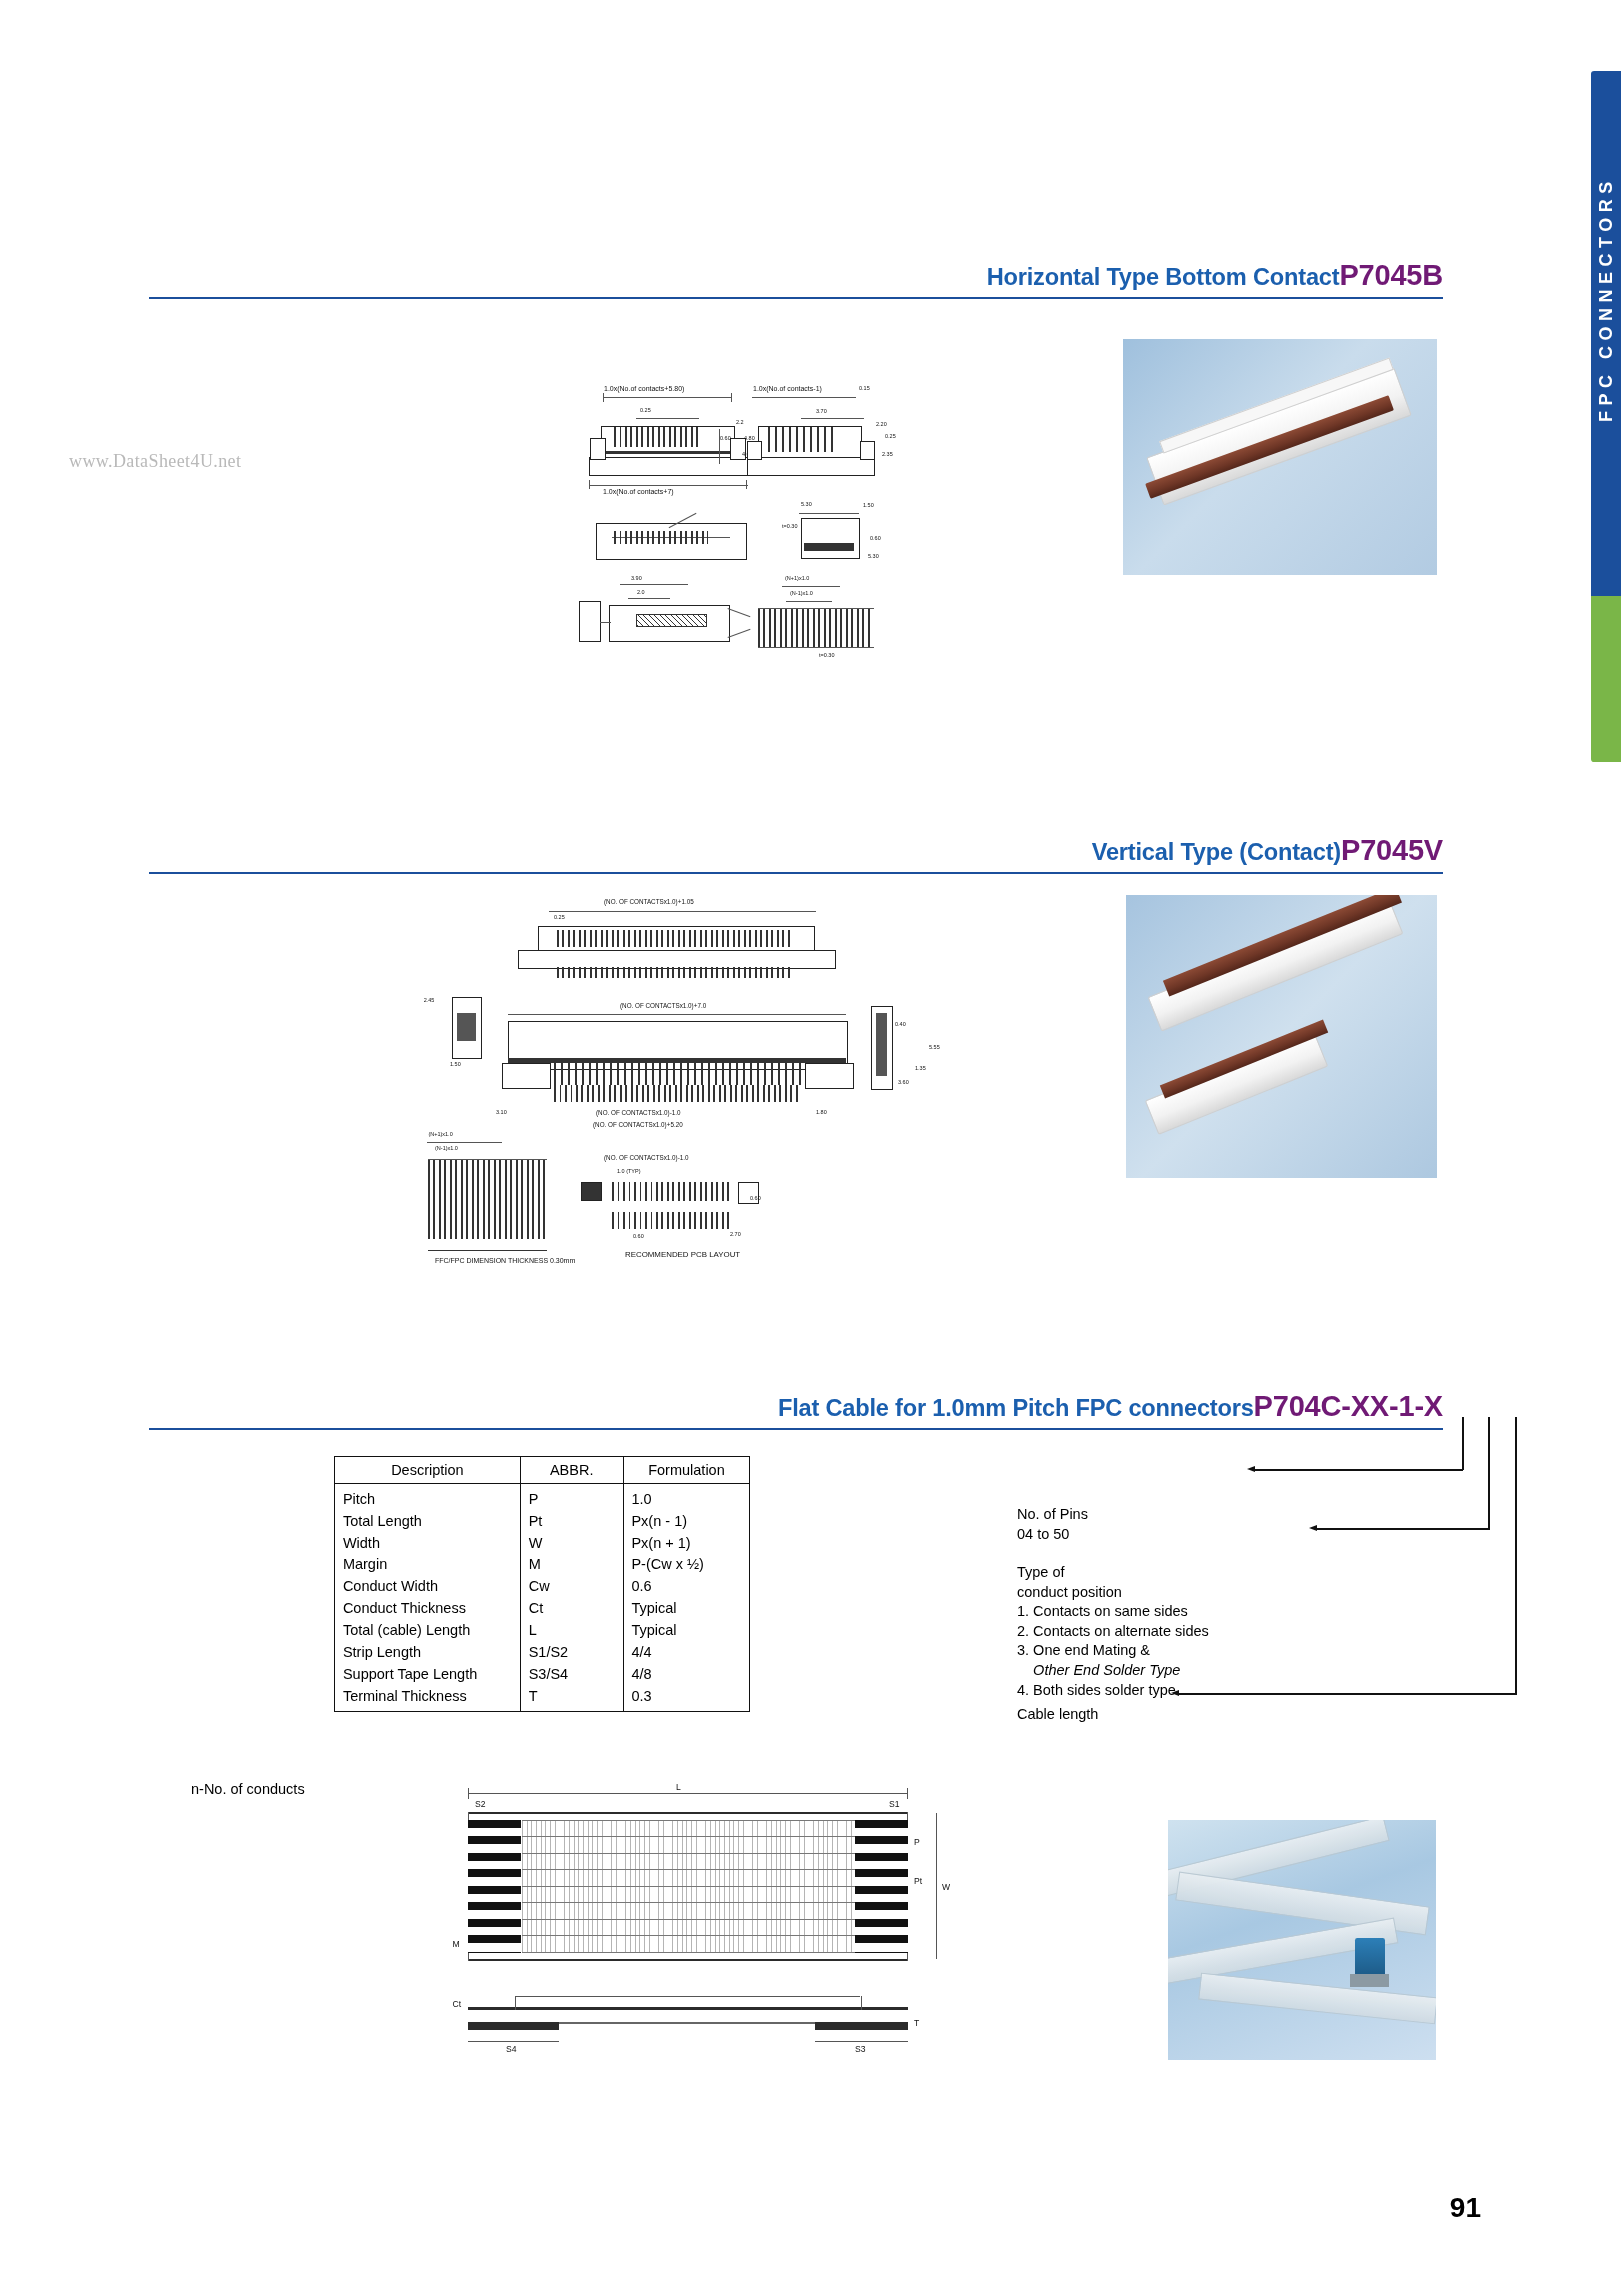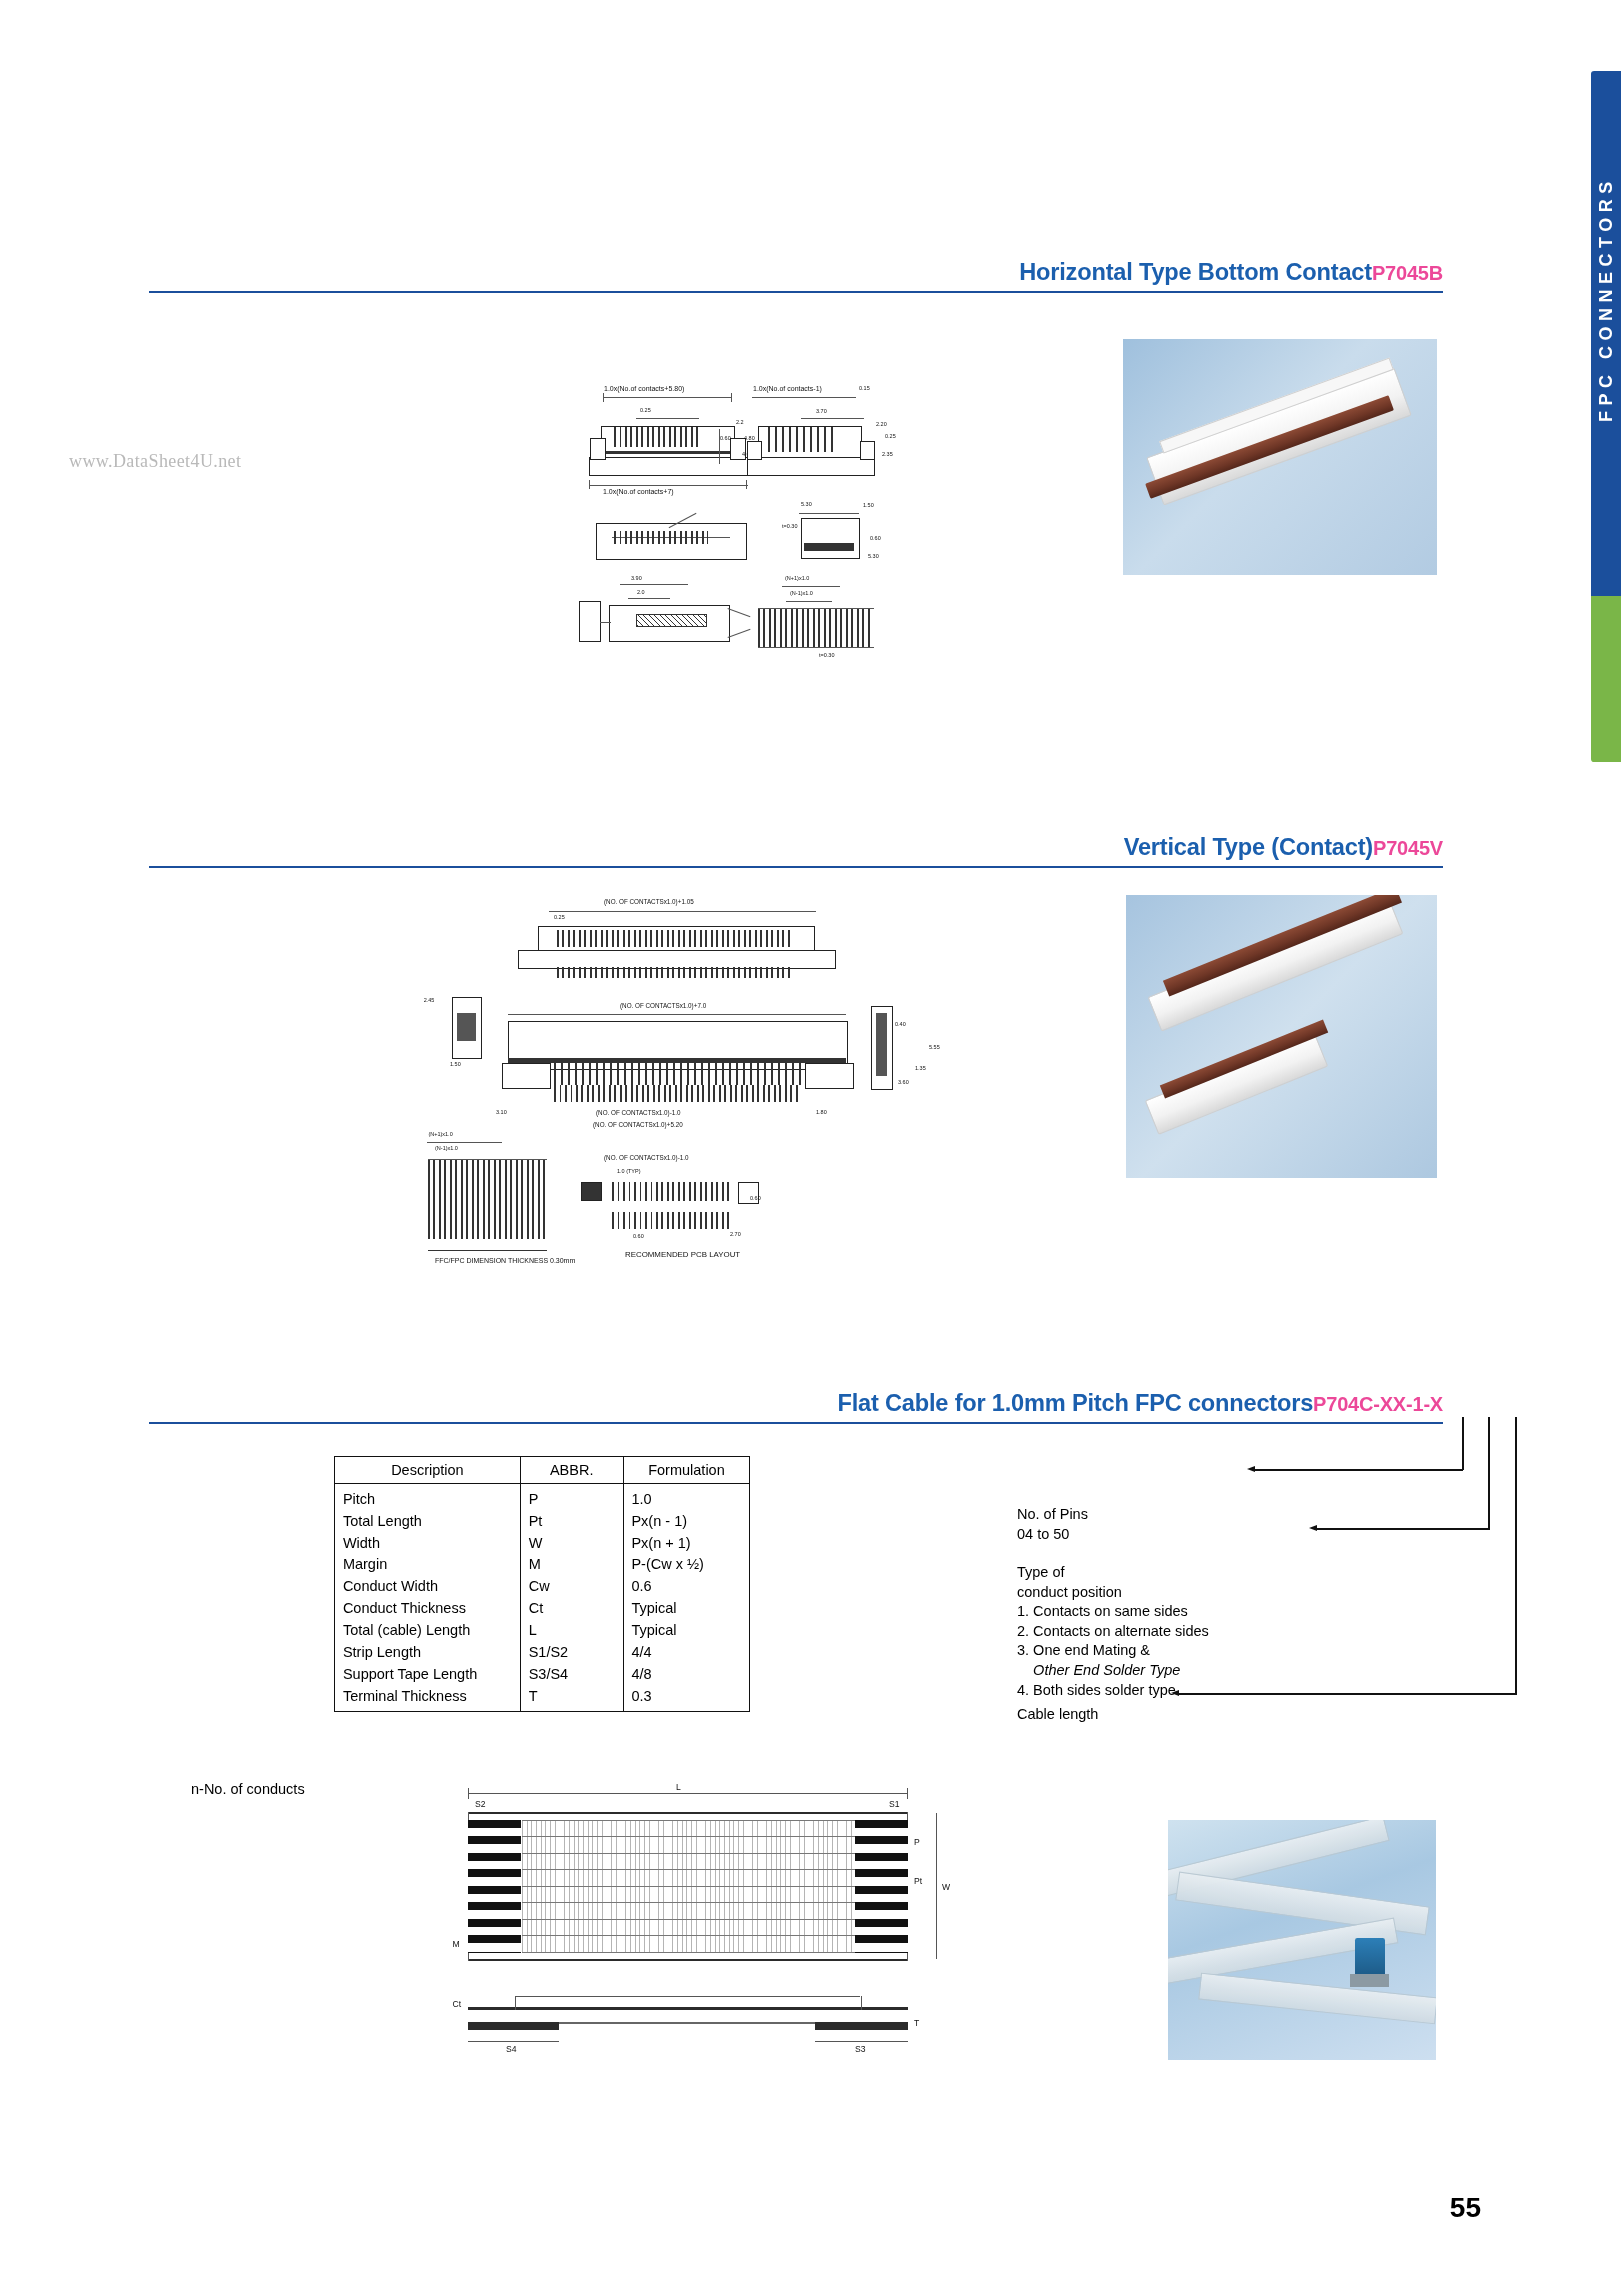--- a/index.html
+++ b/index.html
@@ -57,23 +57,23 @@
     align-items: baseline;
     justify-content: flex-end;
   }
   .section-title {
     font-size: 23.6px;
     font-weight: bold;
     color: #1b5fae;
     letter-spacing: -0.2px;
   }
   .section-code {
-    font-size: 20px;
+    font-size: 29px;
     font-weight: bold;
-    color: #ec4899;
+    color: #701a75;
     letter-spacing: -0.2px;
   }
 
   
   .watermark {
     position: absolute;
     left: 69px;
     top: 451px;
     font-family: "Liberation Serif", serif;
     font-size: 18px;
@@ -514,14 +514,14 @@
 
 <div class="photo photo-3" style="left:1168px; top:1820px; width:268px; height:240px;">
   <div class="cable-strip" style="left:-15.7px; top:23.6px; width:236px; height:23.6px; transform:rotate(-14deg);"></div>
   <div class="cable-strip" style="left:7.9px; top:69px; width:251px; height:27px; transform:rotate(8deg);"></div>
   <div class="cable-strip" style="left:-7.9px; top:118px; width:236px; height:23.6px; transform:rotate(-10deg);"></div>
   <div class="cable-strip" style="left:31px; top:165px; width:236px; height:25px; transform:rotate(6deg);"></div>
   <div style="position:absolute; left:187px; top:118px; width:30px; height:39px; background:linear-gradient(to bottom,#2c7fb8,#1d5a86); border-radius:2.4px;"></div>
   <div style="position:absolute; left:182px; top:154px; width:39px; height:12.6px; background:#8c9aa3;"></div>
 </div>
 
-<div class="page-number">55</div>
+<div class="page-number">91</div>
 
 
 </body></html>

